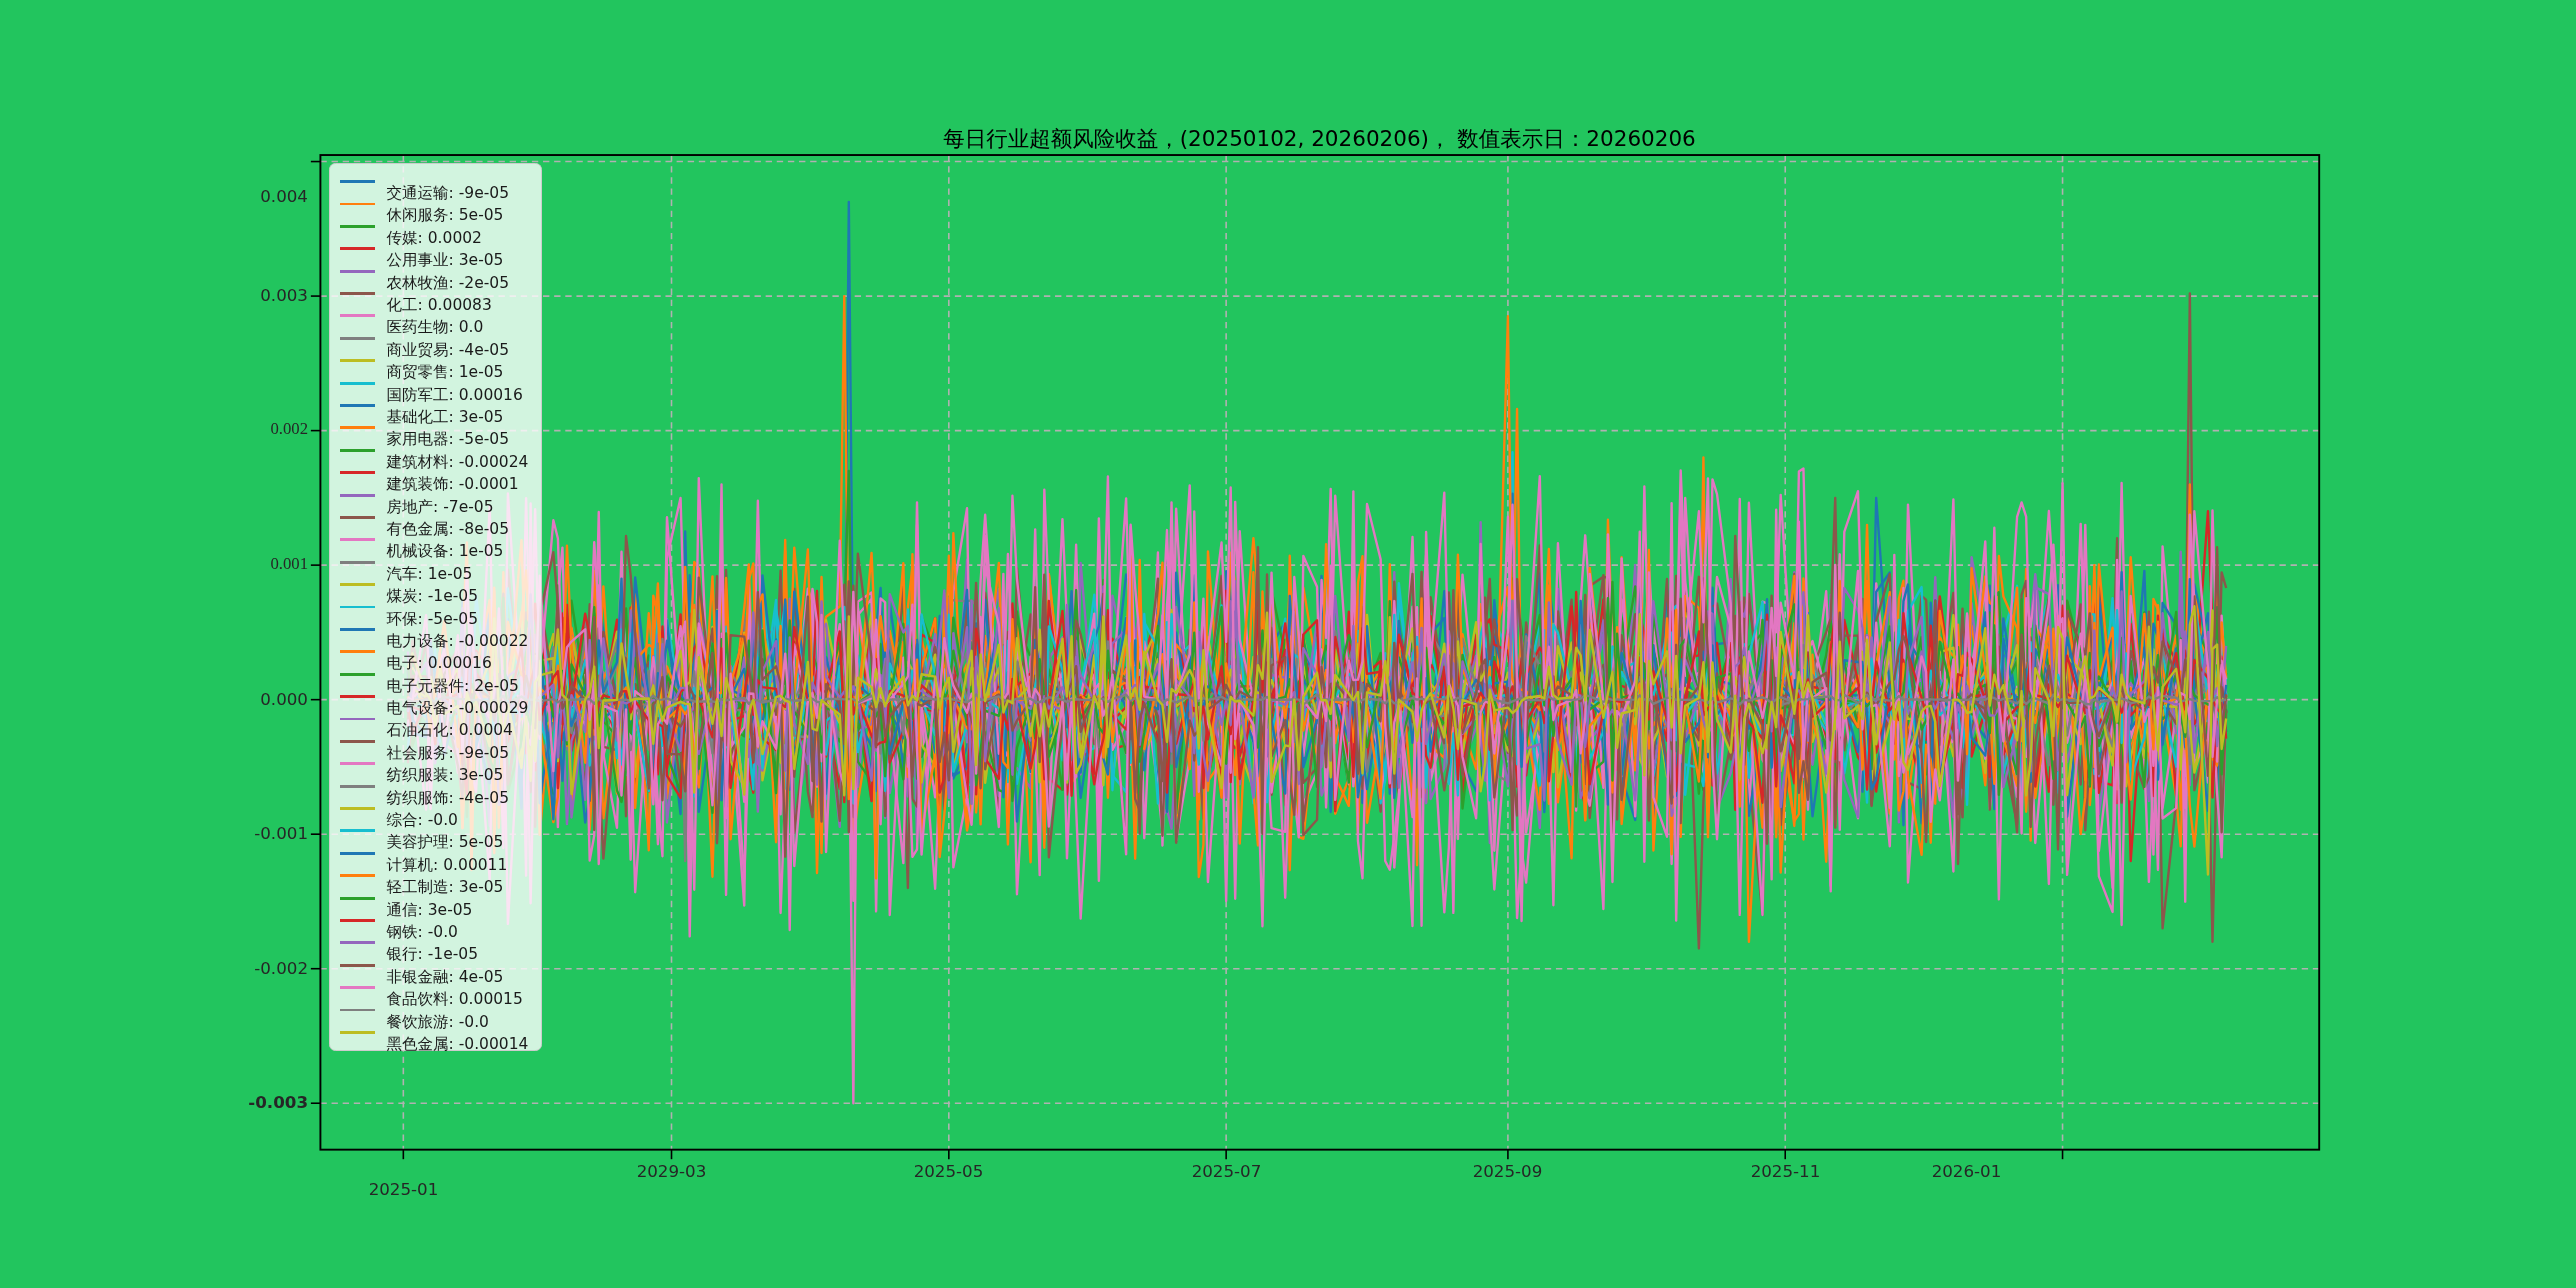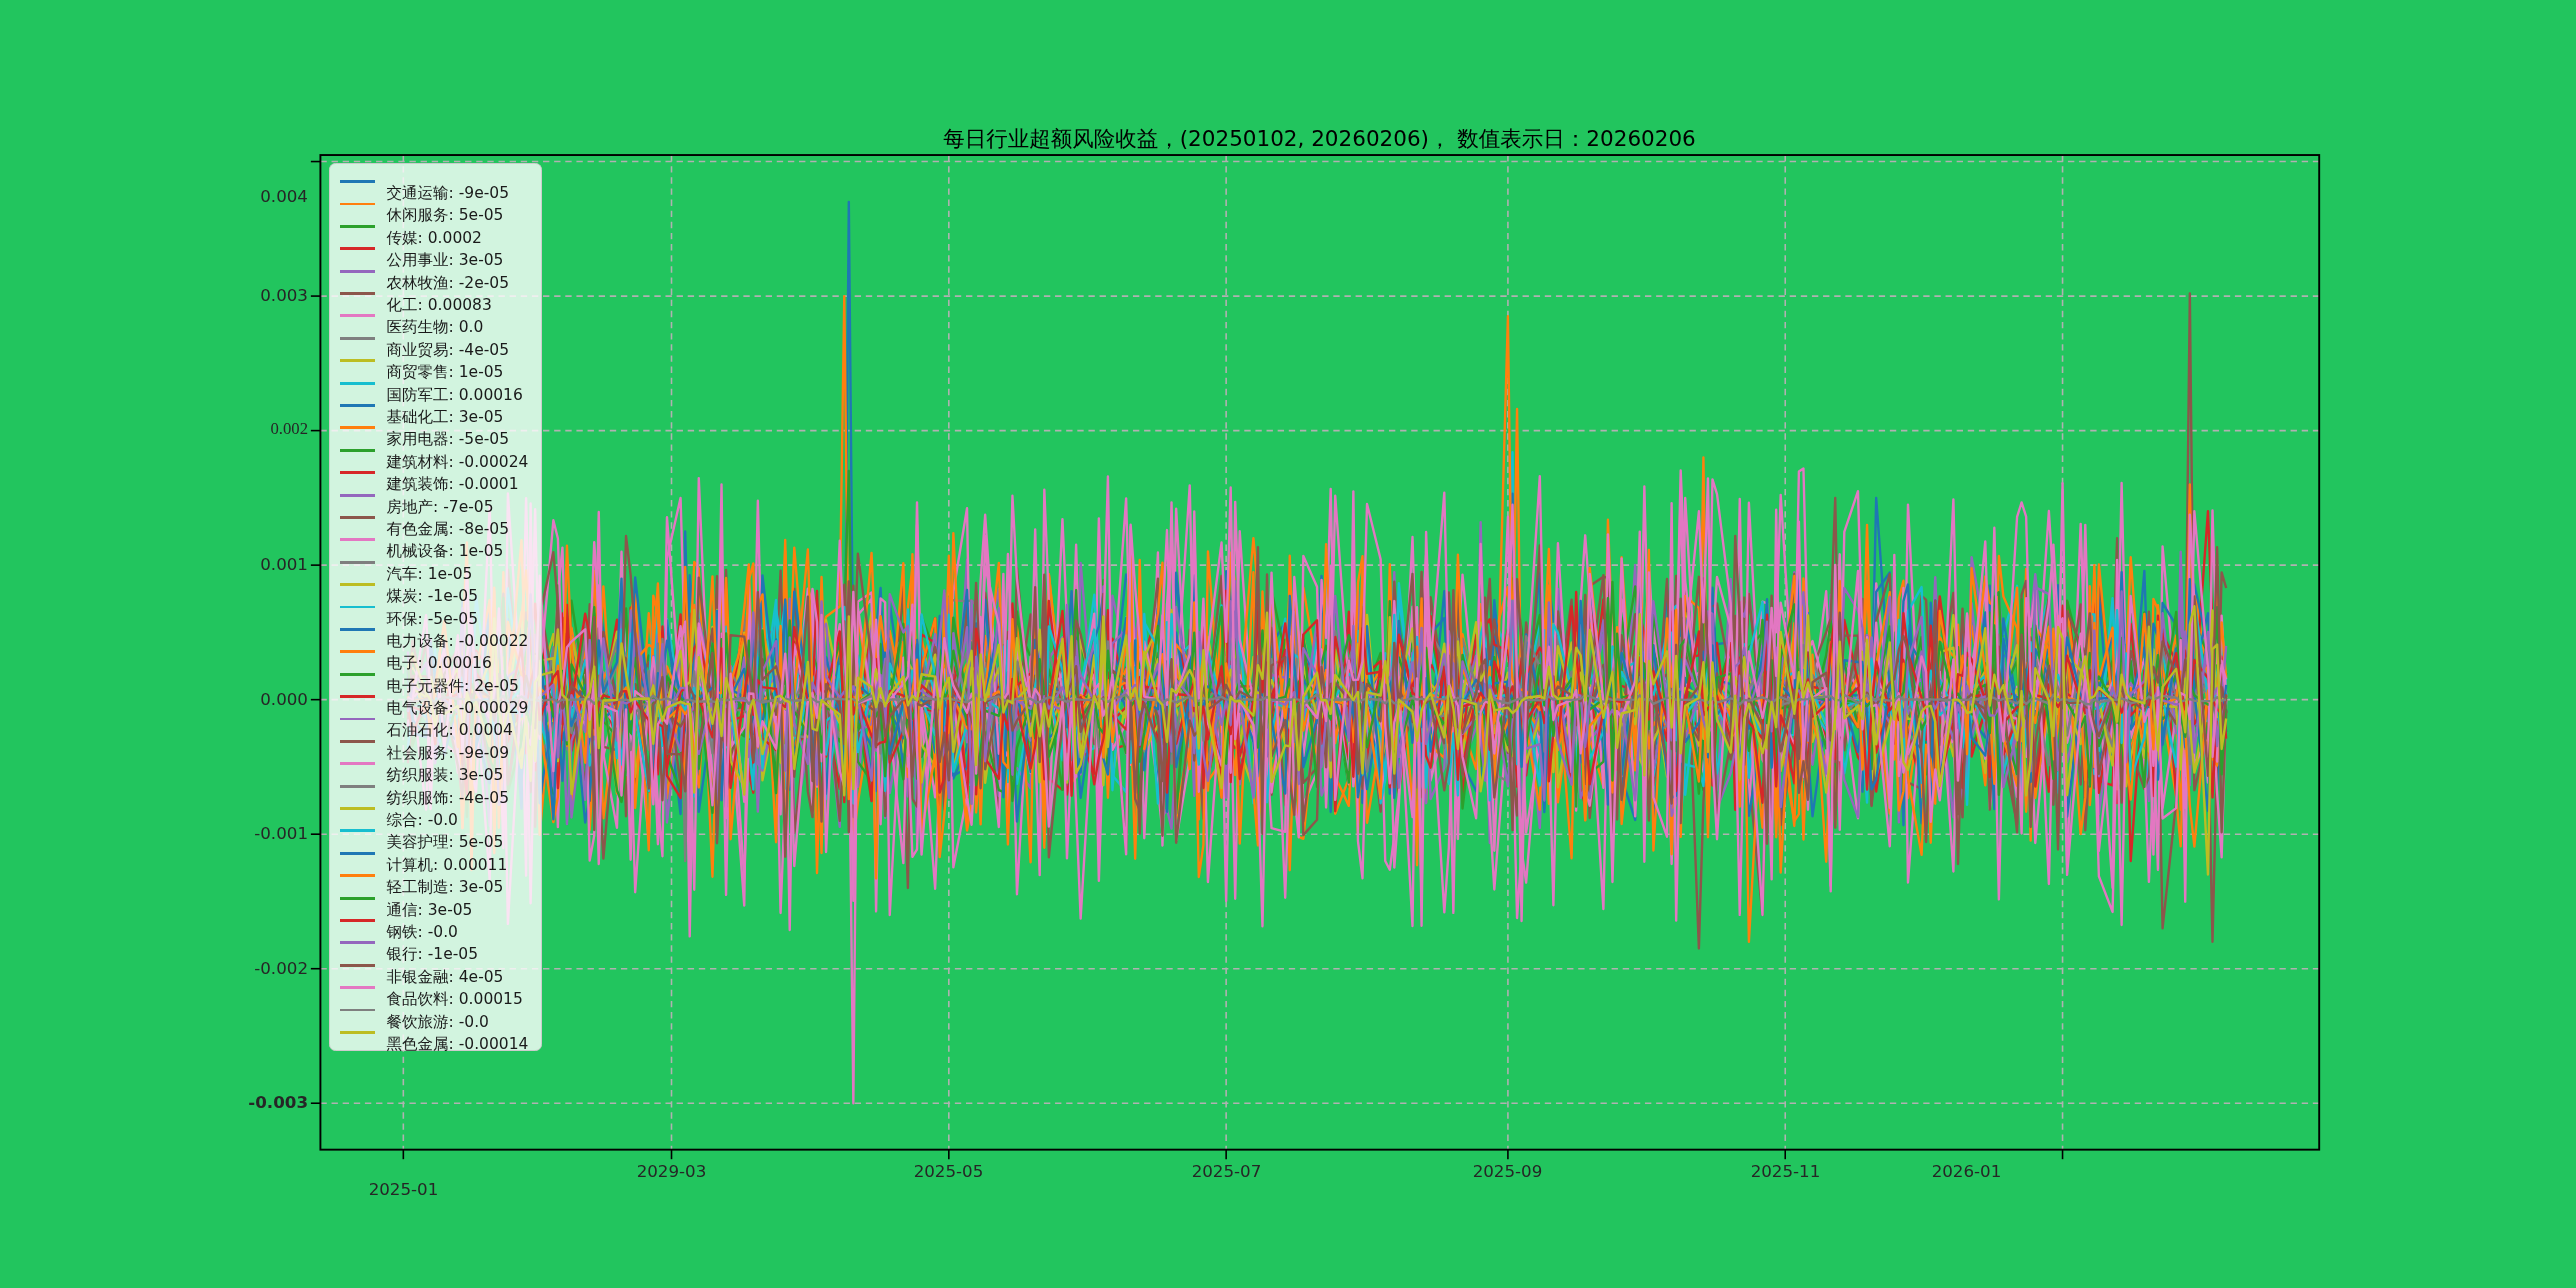--- a/index.html
+++ b/index.html
@@ -90,21 +90,21 @@
       <line x1="1542.2" y1="1446" x2="1542.2" y2="1458" stroke="#000" stroke-width="2"></line>
       <line x1="1896.6" y1="1446" x2="1896.6" y2="1458" stroke="#000" stroke-width="2"></line>
       <line x1="2245.4" y1="1446" x2="2245.4" y2="1458" stroke="#000" stroke-width="2"></line>
       <line x1="2594.2" y1="1446" x2="2594.2" y2="1458" stroke="#000" stroke-width="2"></line>
       <rect x="403" y="195" width="2514" height="1251" fill="none" stroke="#000" stroke-width="2.4"></rect>
     </svg>
   <div id="y-axis">
       <div class="ytick" style="top: 150px; margin-top: 36px;">0.004</div>
       <div class="ytick" style="top: 285px;">0.003</div>
       <div class="ytick" style="top: 419px; font-family: Liberation Serif, serif;">0.002</div>
-      <div class="ytick" style="top: 554px;">0.001</div>
+      <div class="ytick" style="top: 554px; font-family: Liberation Serif, serif;">0.001</div>
       <div class="ytick" style="top: 689px;">0.000</div>
       <div class="ytick" style="top: 823px;">-0.001</div>
       <div class="ytick" style="top: 958px;">-0.002</div>
       <div class="ytick" style="top: 1092px; font-weight: bold;">-0.003</div>
     </div>
   <div id="x-axis">
       <div class="xtick" style="left: 324px; top: 1161px; margin-top: 18px;">2025-01</div>
       <div class="xtick" style="left: 592px; top: 1161px;">2029-03</div>
       <div class="xtick" style="left: 869px; top: 1161px;">2025-05</div>
       <div class="xtick" style="left: 1147px; top: 1161px;">2025-07</div>
@@ -208,21 +208,21 @@
       <div class="lrow">
         <span class="lswatch" style="background: rgb(214, 39, 40);"></span>
         <span class="llabel">电气设备: -0.00029</span>
       </div>
       <div class="lrow">
         <span class="lswatch" style="background: rgb(148, 103, 189);"></span>
         <span class="llabel">石油石化: 0.0004</span>
       </div>
       <div class="lrow">
         <span class="lswatch" style="background: rgb(140, 86, 75);"></span>
-        <span class="llabel">社会服务: -9e-09</span>
+        <span class="llabel">社会服务: -9e-05</span>
       </div>
       <div class="lrow">
         <span class="lswatch" style="background: rgb(227, 119, 194);"></span>
         <span class="llabel">纺织服装: 3e-05</span>
       </div>
       <div class="lrow">
         <span class="lswatch" style="background: rgb(127, 127, 127);"></span>
         <span class="llabel">纺织服饰: -4e-05</span>
       </div>
       <div class="lrow">

